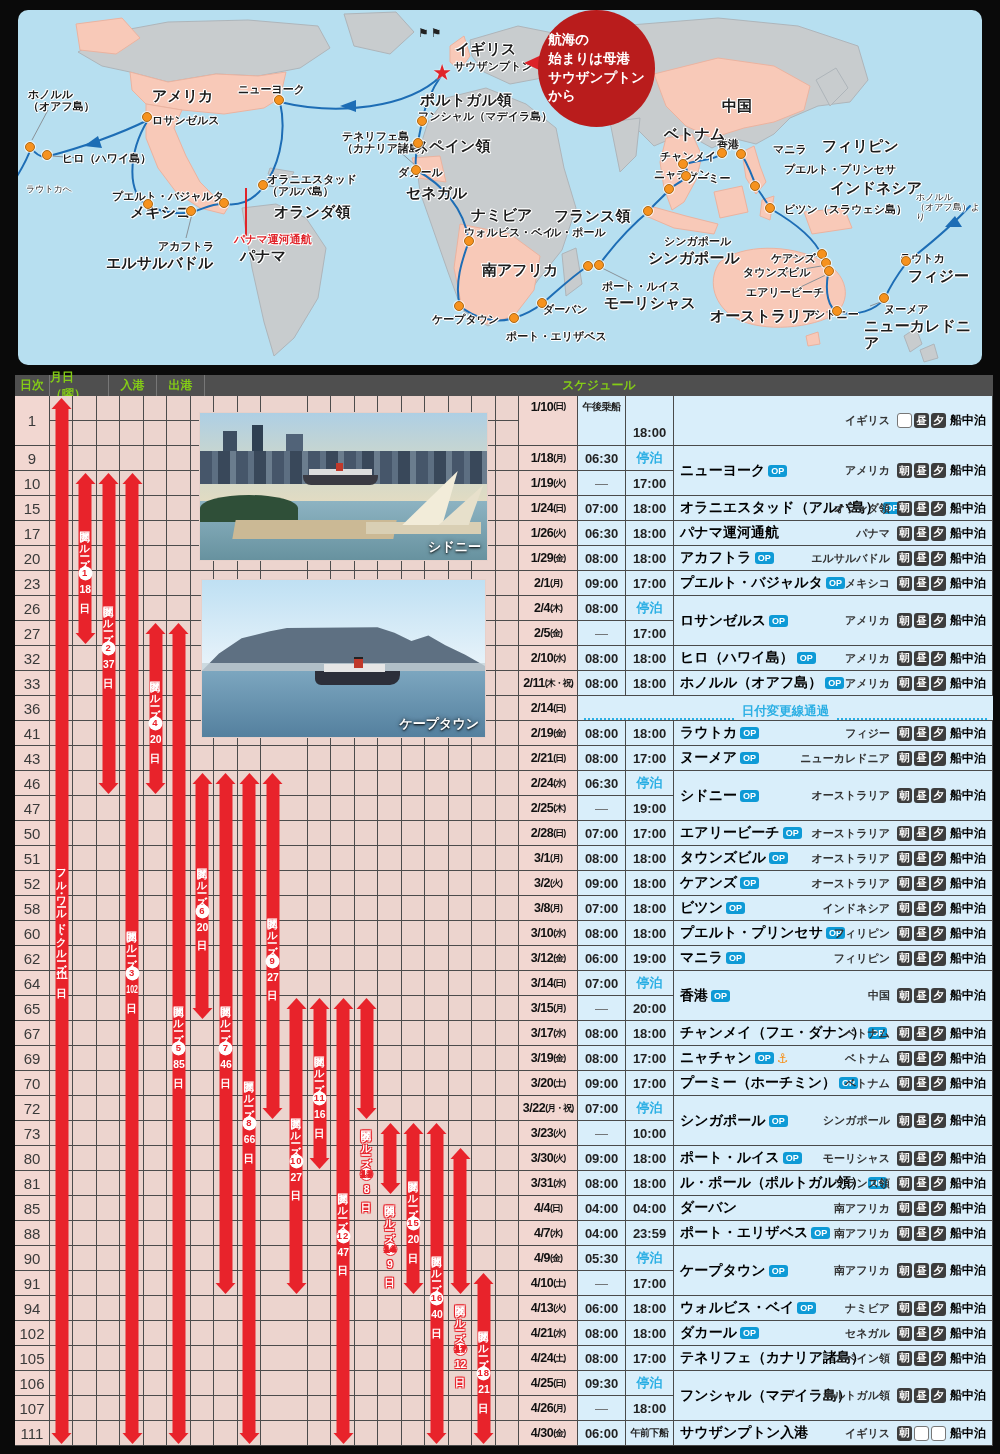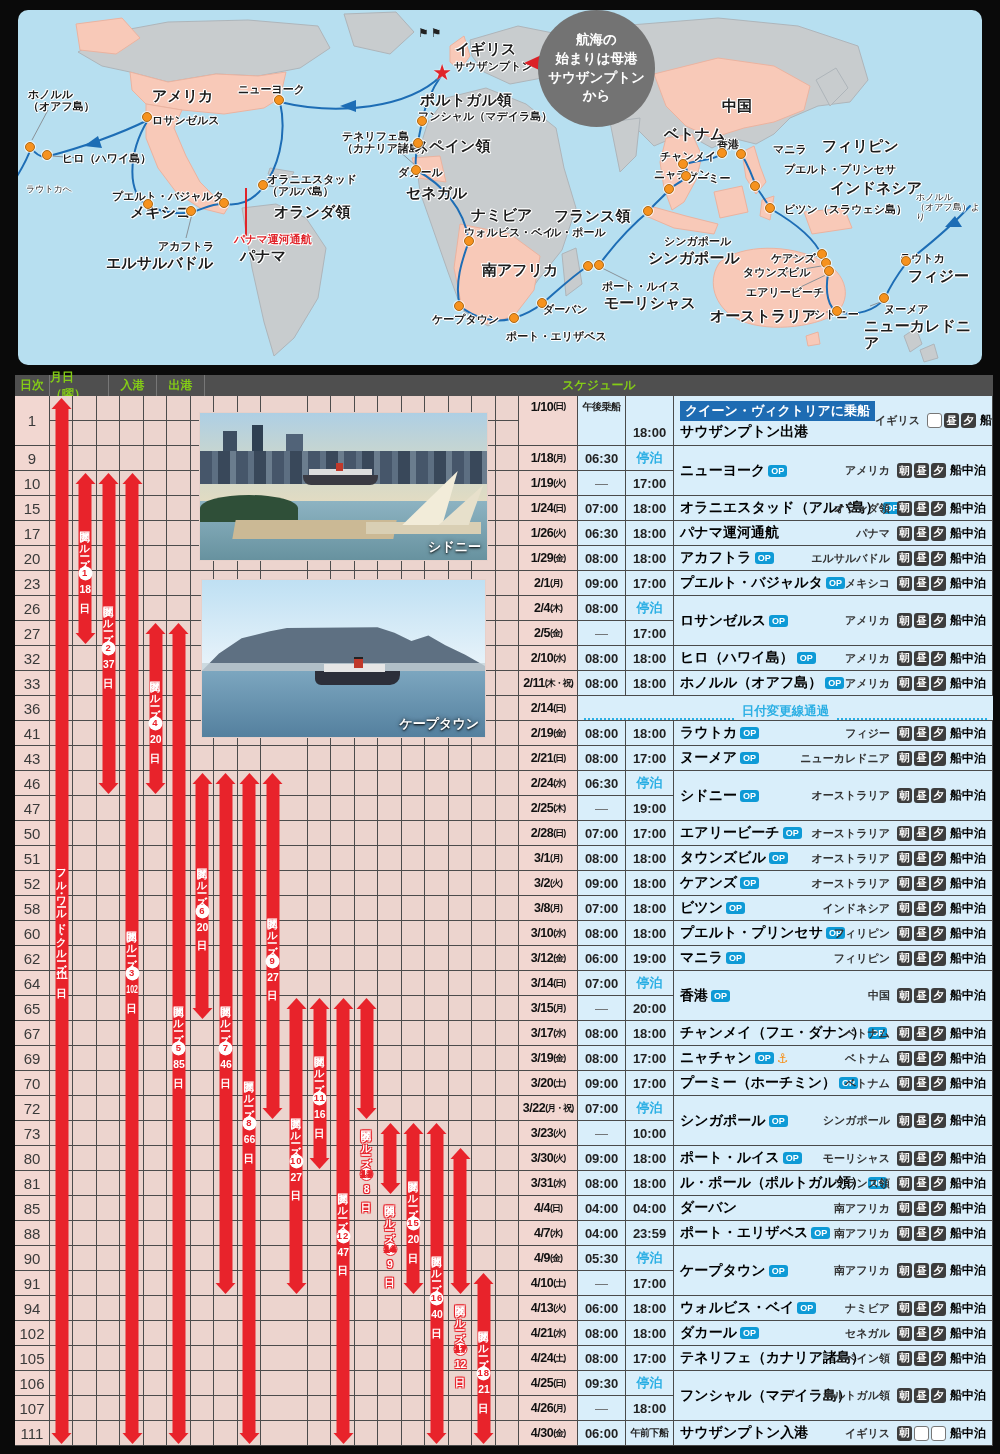--- a/index.html
+++ b/index.html
@@ -10,22 +10,22 @@
   .map-panel{position:absolute;left:18px;top:10px;width:964px;height:355px;background:#b7dff0;border-radius:10px;overflow:hidden;}
   .map-svg{position:absolute;left:0;top:0;}
   .map-label{position:absolute;white-space:pre-line;color:#1c1c1c;line-height:1.12;
     text-shadow:1px 0 0 #fff,-1px 0 0 #fff,0 1px 0 #fff,0 -1px 0 #fff,1px 1px 0 #fff,-1px -1px 0 #fff;}
   .map-label.lg{font-size:15px;font-weight:bold;}
   .map-label.sm{font-size:11px;font-weight:bold;}
   .map-label.ty{font-size:9px;}
   .map-label.rd{font-size:11px;font-weight:bold;color:#e0242a;}
   .port-dot{position:absolute;width:8px;height:8px;border-radius:50%;background:#f6921e;border:1px solid #b06a14;
     transform:translate(-50%,-50%);box-shadow:0 0 0 1px rgba(255,255,255,.7);}
-  .callout{position:absolute;left:520px;top:0;width:117px;height:117px;border-radius:50%;background:#737373;
-    color:#fff;display:flex;align-items:center;justify-content:center;text-align:center;
+  .callout{position:absolute;left:520px;top:0;width:117px;height:117px;border-radius:50%;background:#b91c1c;
+    color:#fff;display:flex;align-items:center;justify-content:center;
     font-weight:bold;font-size:13.5px;line-height:1.4;white-space:pre-line;}
   .callout-tail{position:absolute;left:506px;top:42px;width:0;height:0;
     border-top:11px solid transparent;border-bottom:11px solid transparent;border-right:24px solid #dc2127;}
   .star{position:absolute;left:424px;top:63px;transform:translate(-50%,-50%);color:#e0242a;font-size:22px;
     text-shadow:0 0 2px #fff;}
   .flags{position:absolute;left:400px;top:16px;font-size:12px;color:#222;letter-spacing:2px;}
 
   
   .sched-panel{position:absolute;left:15px;top:375px;width:978px;height:1071px;background:#d9eefa;}
   .thead{display:flex;height:21px;background:#4f4f4f;color:#84cc16;font-size:12px;font-weight:bold;}
@@ -453,24 +453,20 @@
             <div class="stack">
               <div class="cell datecell" style="width: 59px; height: 50px; align-items: flex-start; padding-top: 4px;">1/10<span class="wd">(日)</span></div>
             </div>
             <div class="stack">
               <div class="cell timecell small" style="width: 48px; height: 50px; align-items: flex-start; padding-top: 4px;">午後乗船</div>
             </div>
             <div class="stack">
               <div class="cell timecell" style="width: 48px; height: 50px; align-items: flex-end; padding-bottom: 5px;">18:00</div>
             </div>
             <div class="cell schedcell" style="height: 50px;">
-              <div class="sc-col">
-                <span class="badge">クイーン・ヴィクトリアに乗船</span>
-                <span class="port">サウザンプトン出港</span>
-              </div>
               <span class="country">イギリス</span>
               <div class="meals">
                 <span class="meal empty"></span>
                 <span class="meal">昼</span>
                 <span class="meal">夕</span>
               </div>
               <span class="overnight">船中泊</span>
             </div>
           </div>
           <div class="grp">

